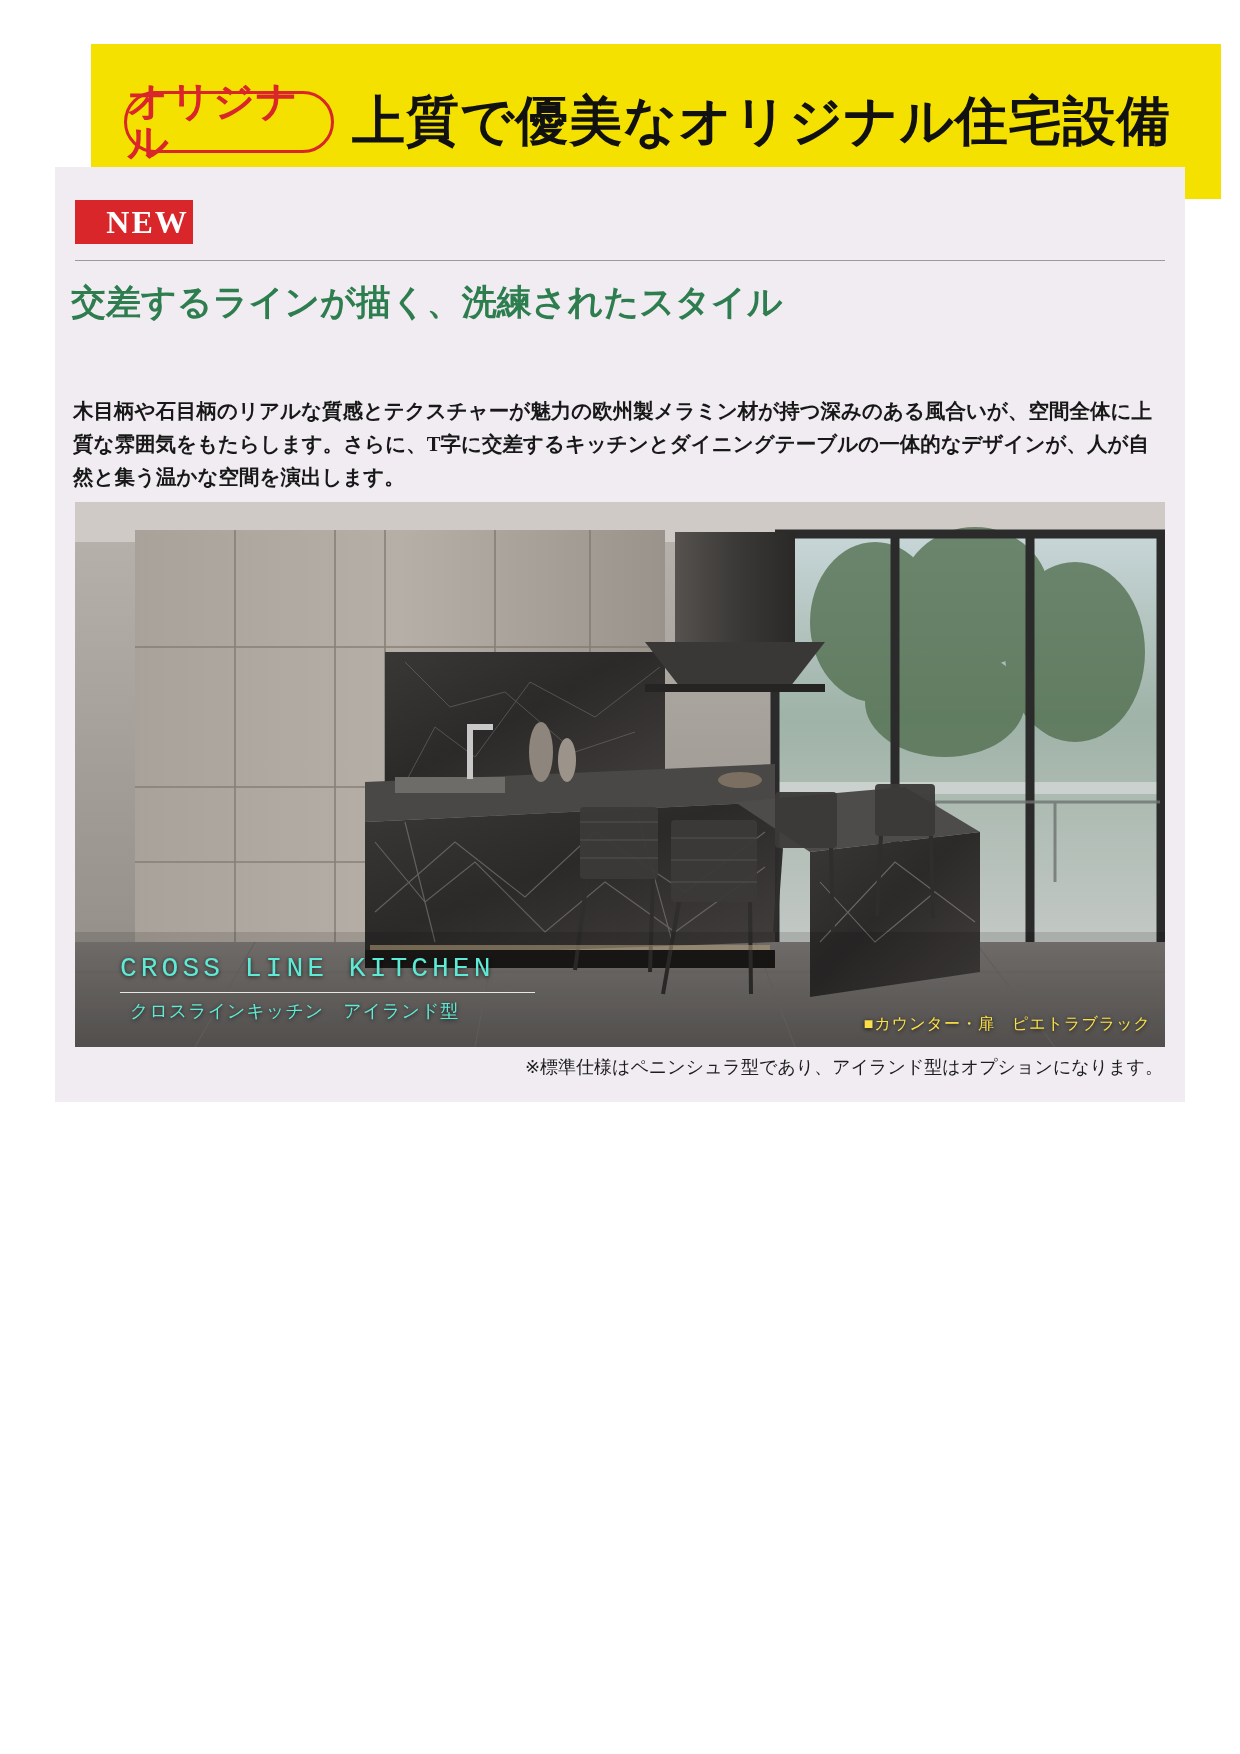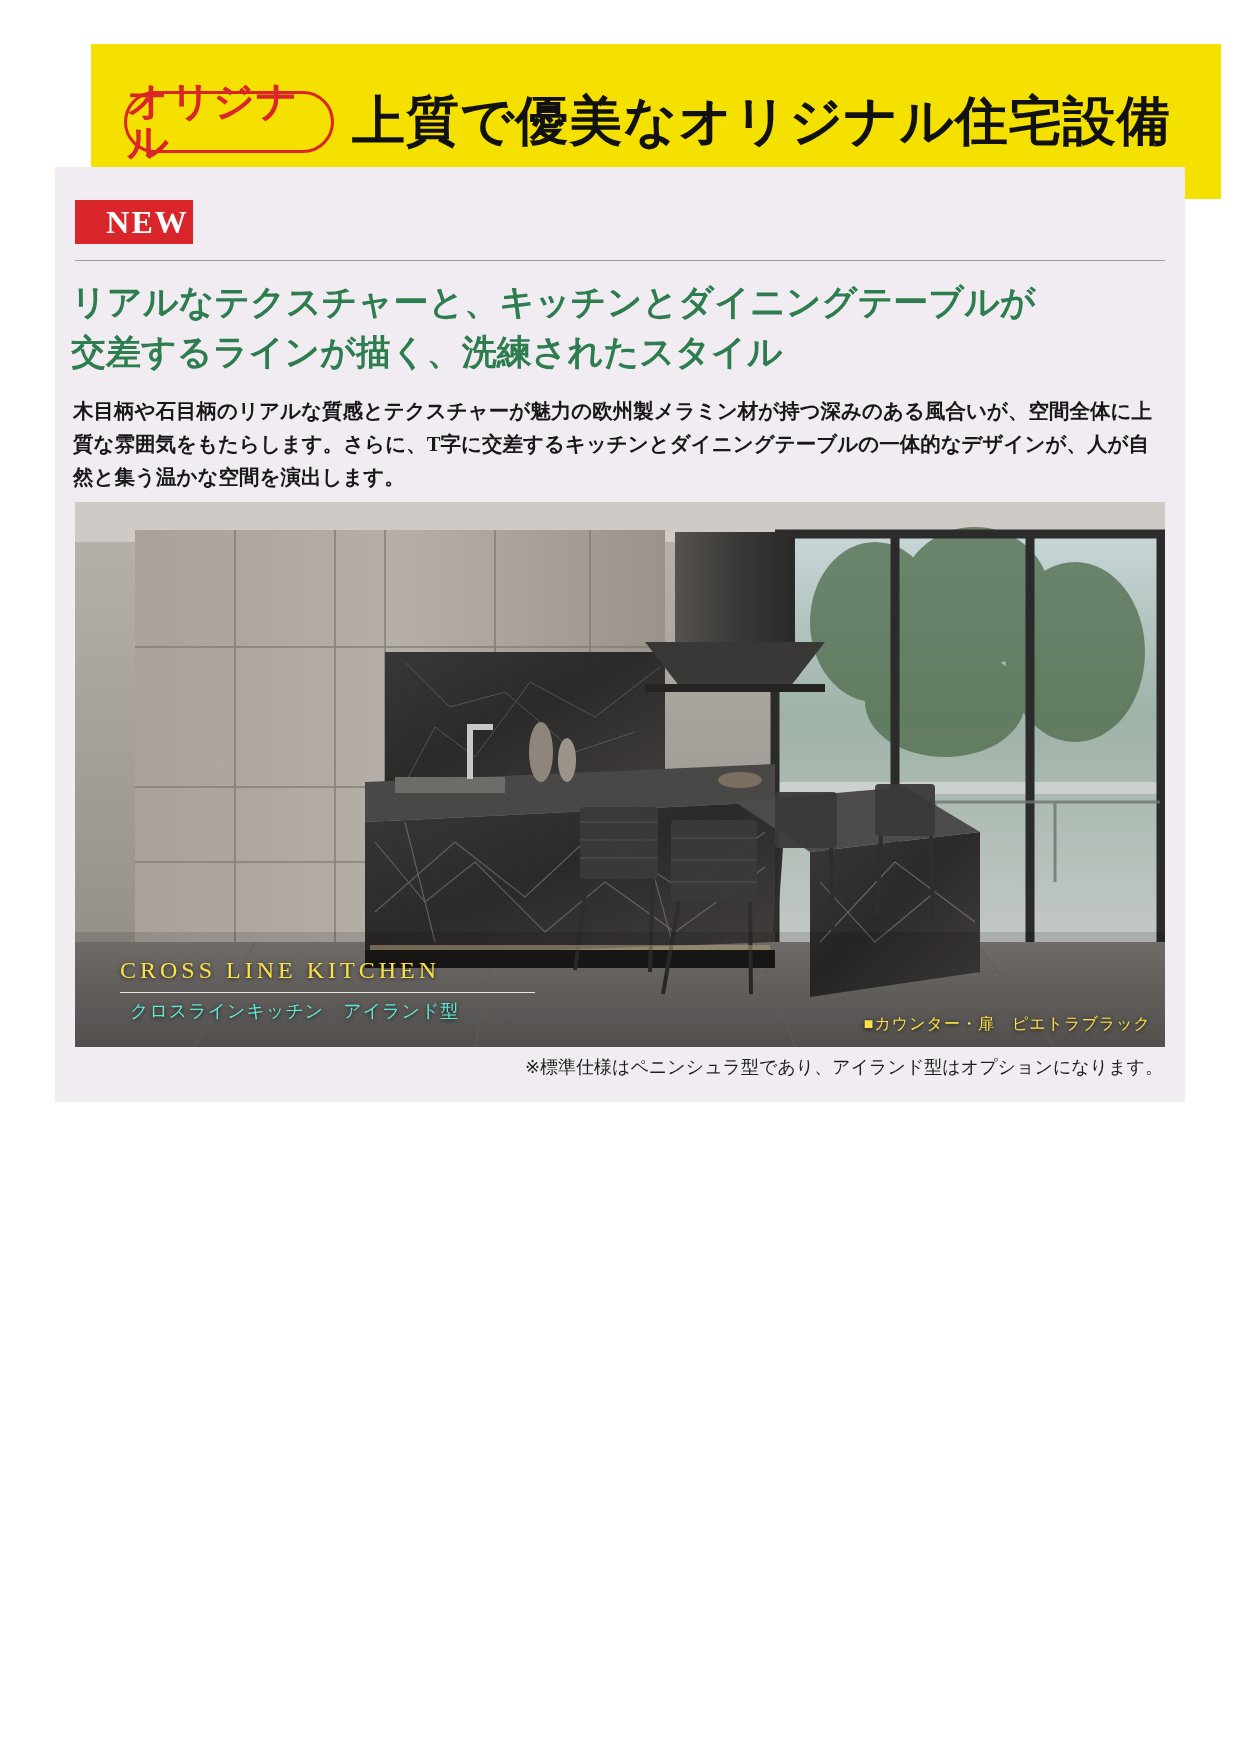--- a/index.html
+++ b/index.html
@@ -155,23 +155,23 @@
     height: 545px;
     overflow: hidden;
     background: #6d6a68;
   }
   .photo svg { display: block; }
 
   .photo-caption-en {
     position: absolute;
     left: 45px;
     bottom: 63px;
-    color: #fde047;
-    font-family: Liberation Serif, serif;
-    font-size: 24px;
+    color: #5eead4;
+    font-family: Liberation Mono, monospace;
+    font-size: 28px;
     letter-spacing: 4px;
     text-shadow: 0 1px 4px rgba(0,0,0,.7);
   }
   .photo-caption-line {
     position: absolute;
     left: 45px;
     bottom: 54px;
     width: 415px;
     height: 1px;
     background: rgba(255,255,255,.85);
@@ -221,21 +221,20 @@
 
   <div class="panel">
 
     <div class="new-row">
       <div class="new-tag">NEW</div>
     </div>
 
     <div class="rule"></div>
 
     <div class="lead">
-      <div>リアルなテクスチャーと、キッチンとダイニングテーブルが</div>
       <div>交差するラインが描く、洗練されたスタイル</div>
     </div>
 
     <div class="body-copy">木目柄や石目柄のリアルな質感とテクスチャーが魅力の欧州製メラミン材が持つ深みのある風合いが、空間全体に上質な雰囲気をもたらします。さらに、T字に交差するキッチンとダイニングテーブルの一体的なデザインが、人が自然と集う温かな空間を演出します。</div>
 
     <div class="photo">
       <svg width="1090" height="545" viewBox="0 0 1090 545" xmlns="http://www.w3.org/2000/svg" aria-hidden="true">
         <defs>
           <linearGradient id="wallGrad" x1="0" y1="0" x2="0" y2="1">
             <stop offset="0" stop-color="#b9b3ad"></stop>

